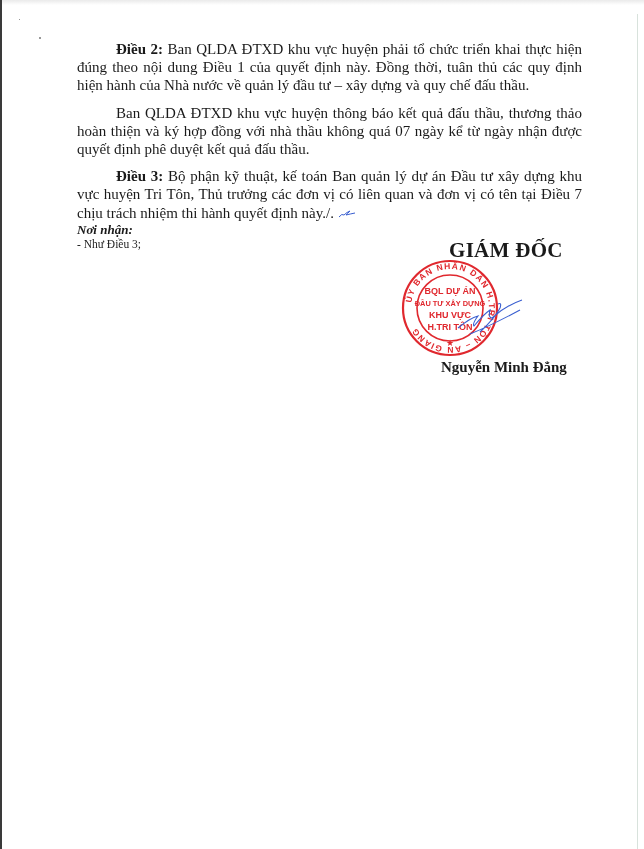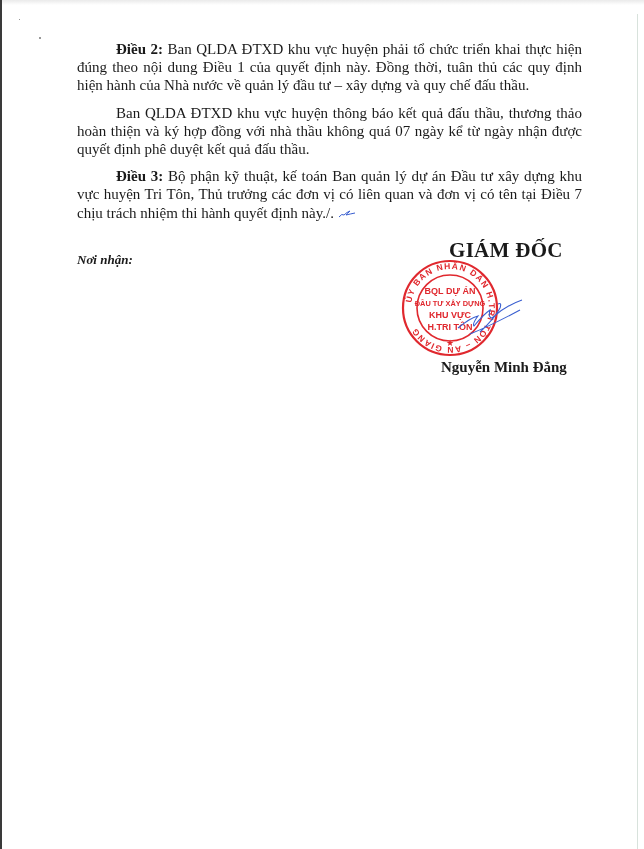--- a/index.html
+++ b/index.html
@@ -15,21 +15,21 @@
   .speck { position: absolute; width: 2px; height: 2px; border-radius: 1px; background: #777; }
 
   .page { position: absolute; left: 77px; top: 40px; width: 505px; }
   .para {
     font-size: 15px; line-height: 18.2px; text-align: justify;
     margin: 0 0 9px 0; text-indent: 39px;
   }
   .para b { font-weight: bold; }
   .check-mark { display: inline-block; width: 18px; height: 10px; margin-left: 4px; vertical-align: middle; }
 
-  .recipients { position: absolute; left: 77px; top: 252px; width: 220px; }
+  .recipients { position: absolute; left: 77px; top: 222px; width: 220px; }
   .recipients .title { font-size: 13px; font-weight: bold; font-style: italic; line-height: 15px; }
   .recipients .item { font-size: 11.5px; line-height: 14px; font-family: "Liberation Serif", serif; }
 
   .signature { position: absolute; left: 395px; top: 238px; width: 180px; height: 140px; }
   .sig-title { position: absolute; left: 54px; top: 0; font-size: 21px; font-weight: bold; letter-spacing: 0.3px; white-space: nowrap; }
   .seal { position: absolute; left: 5px; top: 20px; width: 100px; height: 100px; }
   .sig-scribble { position: absolute; left: 55px; top: 50px; width: 80px; height: 50px; }
   .sig-name { position: absolute; left: 30px; top: 121px; font-size: 15px; font-weight: bold; white-space: nowrap; margin-left: 16px; }
 </style>
 </head>
@@ -44,20 +44,21 @@
 <div class="page">
   <p class="para"><b>Điều 2:</b><span> Ban QLDA ĐTXD khu vực huyện phải tổ chức triển khai thực hiện đúng theo nội dung Điều 1 của quyết định này. Đồng thời, tuân thủ các quy định hiện hành của Nhà nước về quản lý đầu tư – xây dựng và quy chế đấu thầu.</span></p>
   <p class="para"><span>Ban QLDA ĐTXD khu vực huyện thông báo kết quả đấu thầu, thương thảo hoàn thiện và ký hợp đồng với nhà thầu không quá 07 ngày kể từ ngày nhận được quyết định phê duyệt kết quả đấu thầu.</span></p>
   <p class="para"><b>Điều 3:</b><span> Bộ phận kỹ thuật, kế toán Ban quản lý dự án Đầu tư xây dựng khu vực huyện Tri Tôn, Thủ trưởng các đơn vị có liên quan và đơn vị có tên tại Điều 7 chịu trách nhiệm thi hành quyết định này./.</span><svg class="check-mark" viewBox="0 0 18 10">
         <path d="M1 8 Q4 4 6 6 Q9 3 12 2 Q9 5 8 6 Q12 5 17 4" fill="none" stroke="#3a5fd0" stroke-width="1"></path>
       </svg></p>
 </div>
 
 <div class="recipients">
   <div class="title">Nơi nhận:</div>
+  <div class="item">- Như Điều 3;</div>
 </div>
 
 <div class="signature">
   <div class="sig-title">GIÁM ĐỐC</div>
   <svg class="seal" viewBox="0 0 100 100">
     <defs>
       <path id="sealArc" d="M50,50 m-39,0 a39,39 0 1,1 78,0 a39,39 0 1,1 -78,0"></path>
     </defs>
     <circle cx="50" cy="50" r="47" fill="none" stroke="#e0282e" stroke-width="2.2"></circle>
     <circle cx="50" cy="50" r="33" fill="none" stroke="#e0282e" stroke-width="1.6"></circle>

